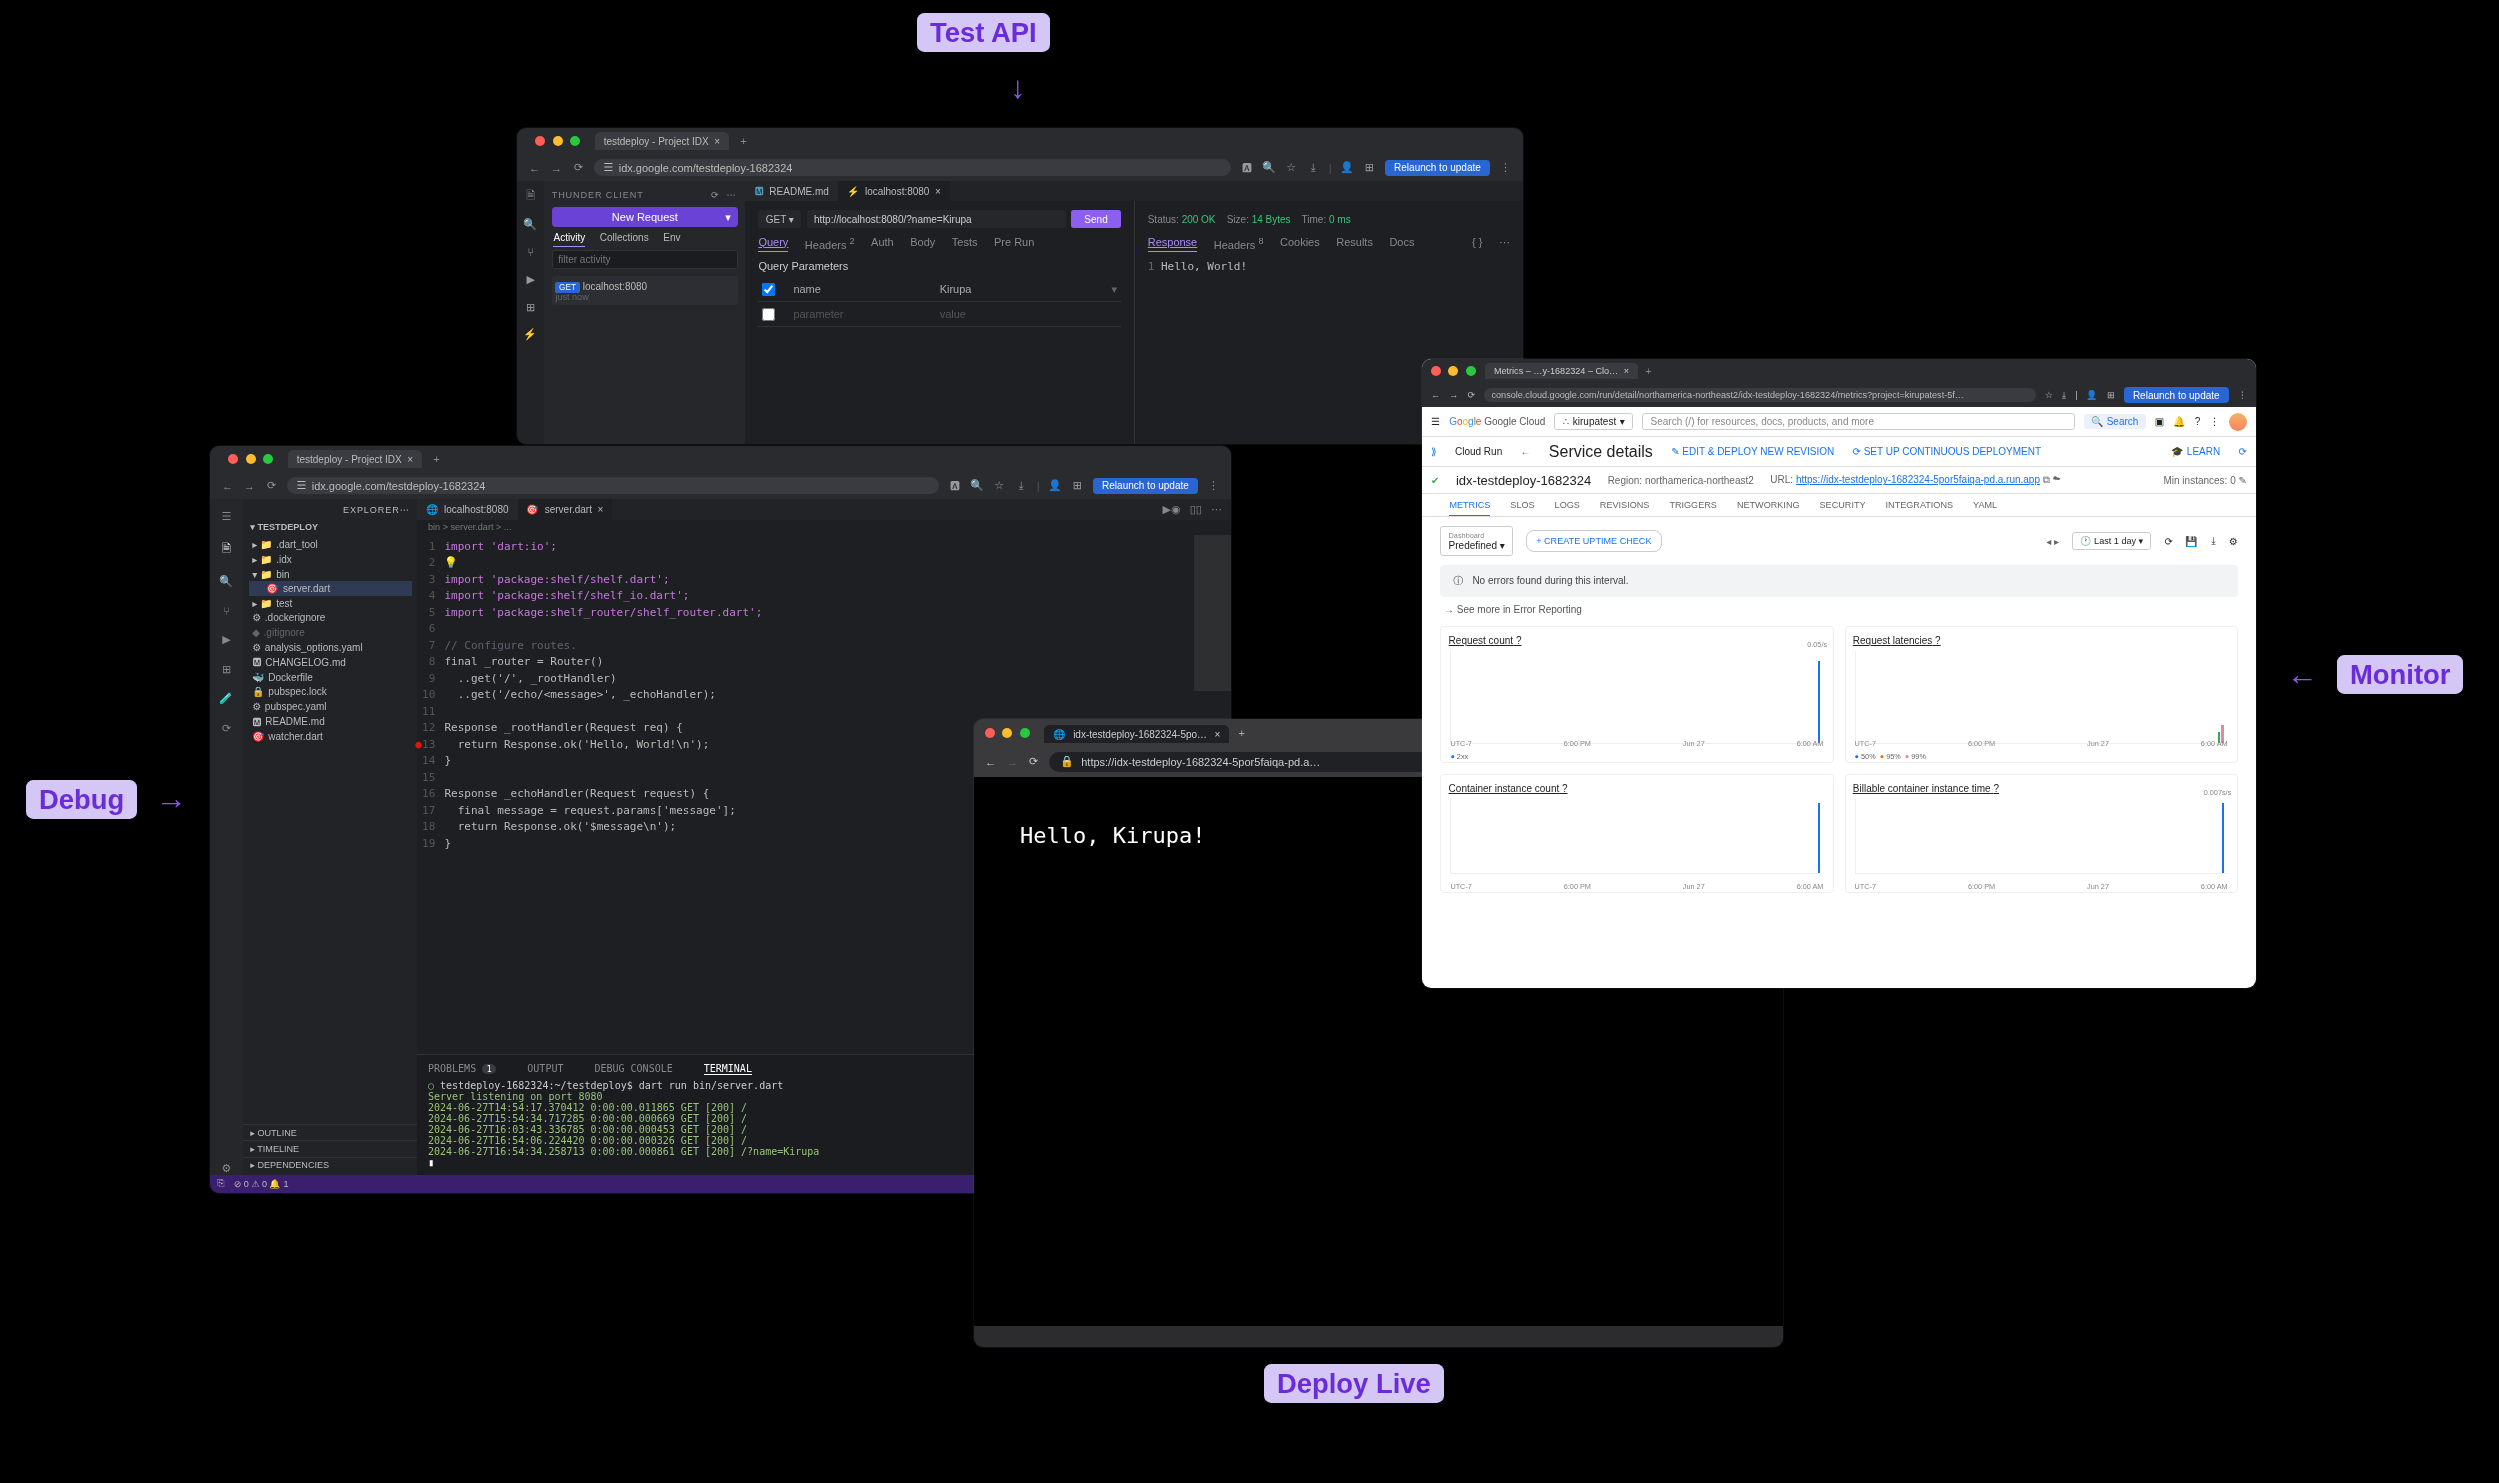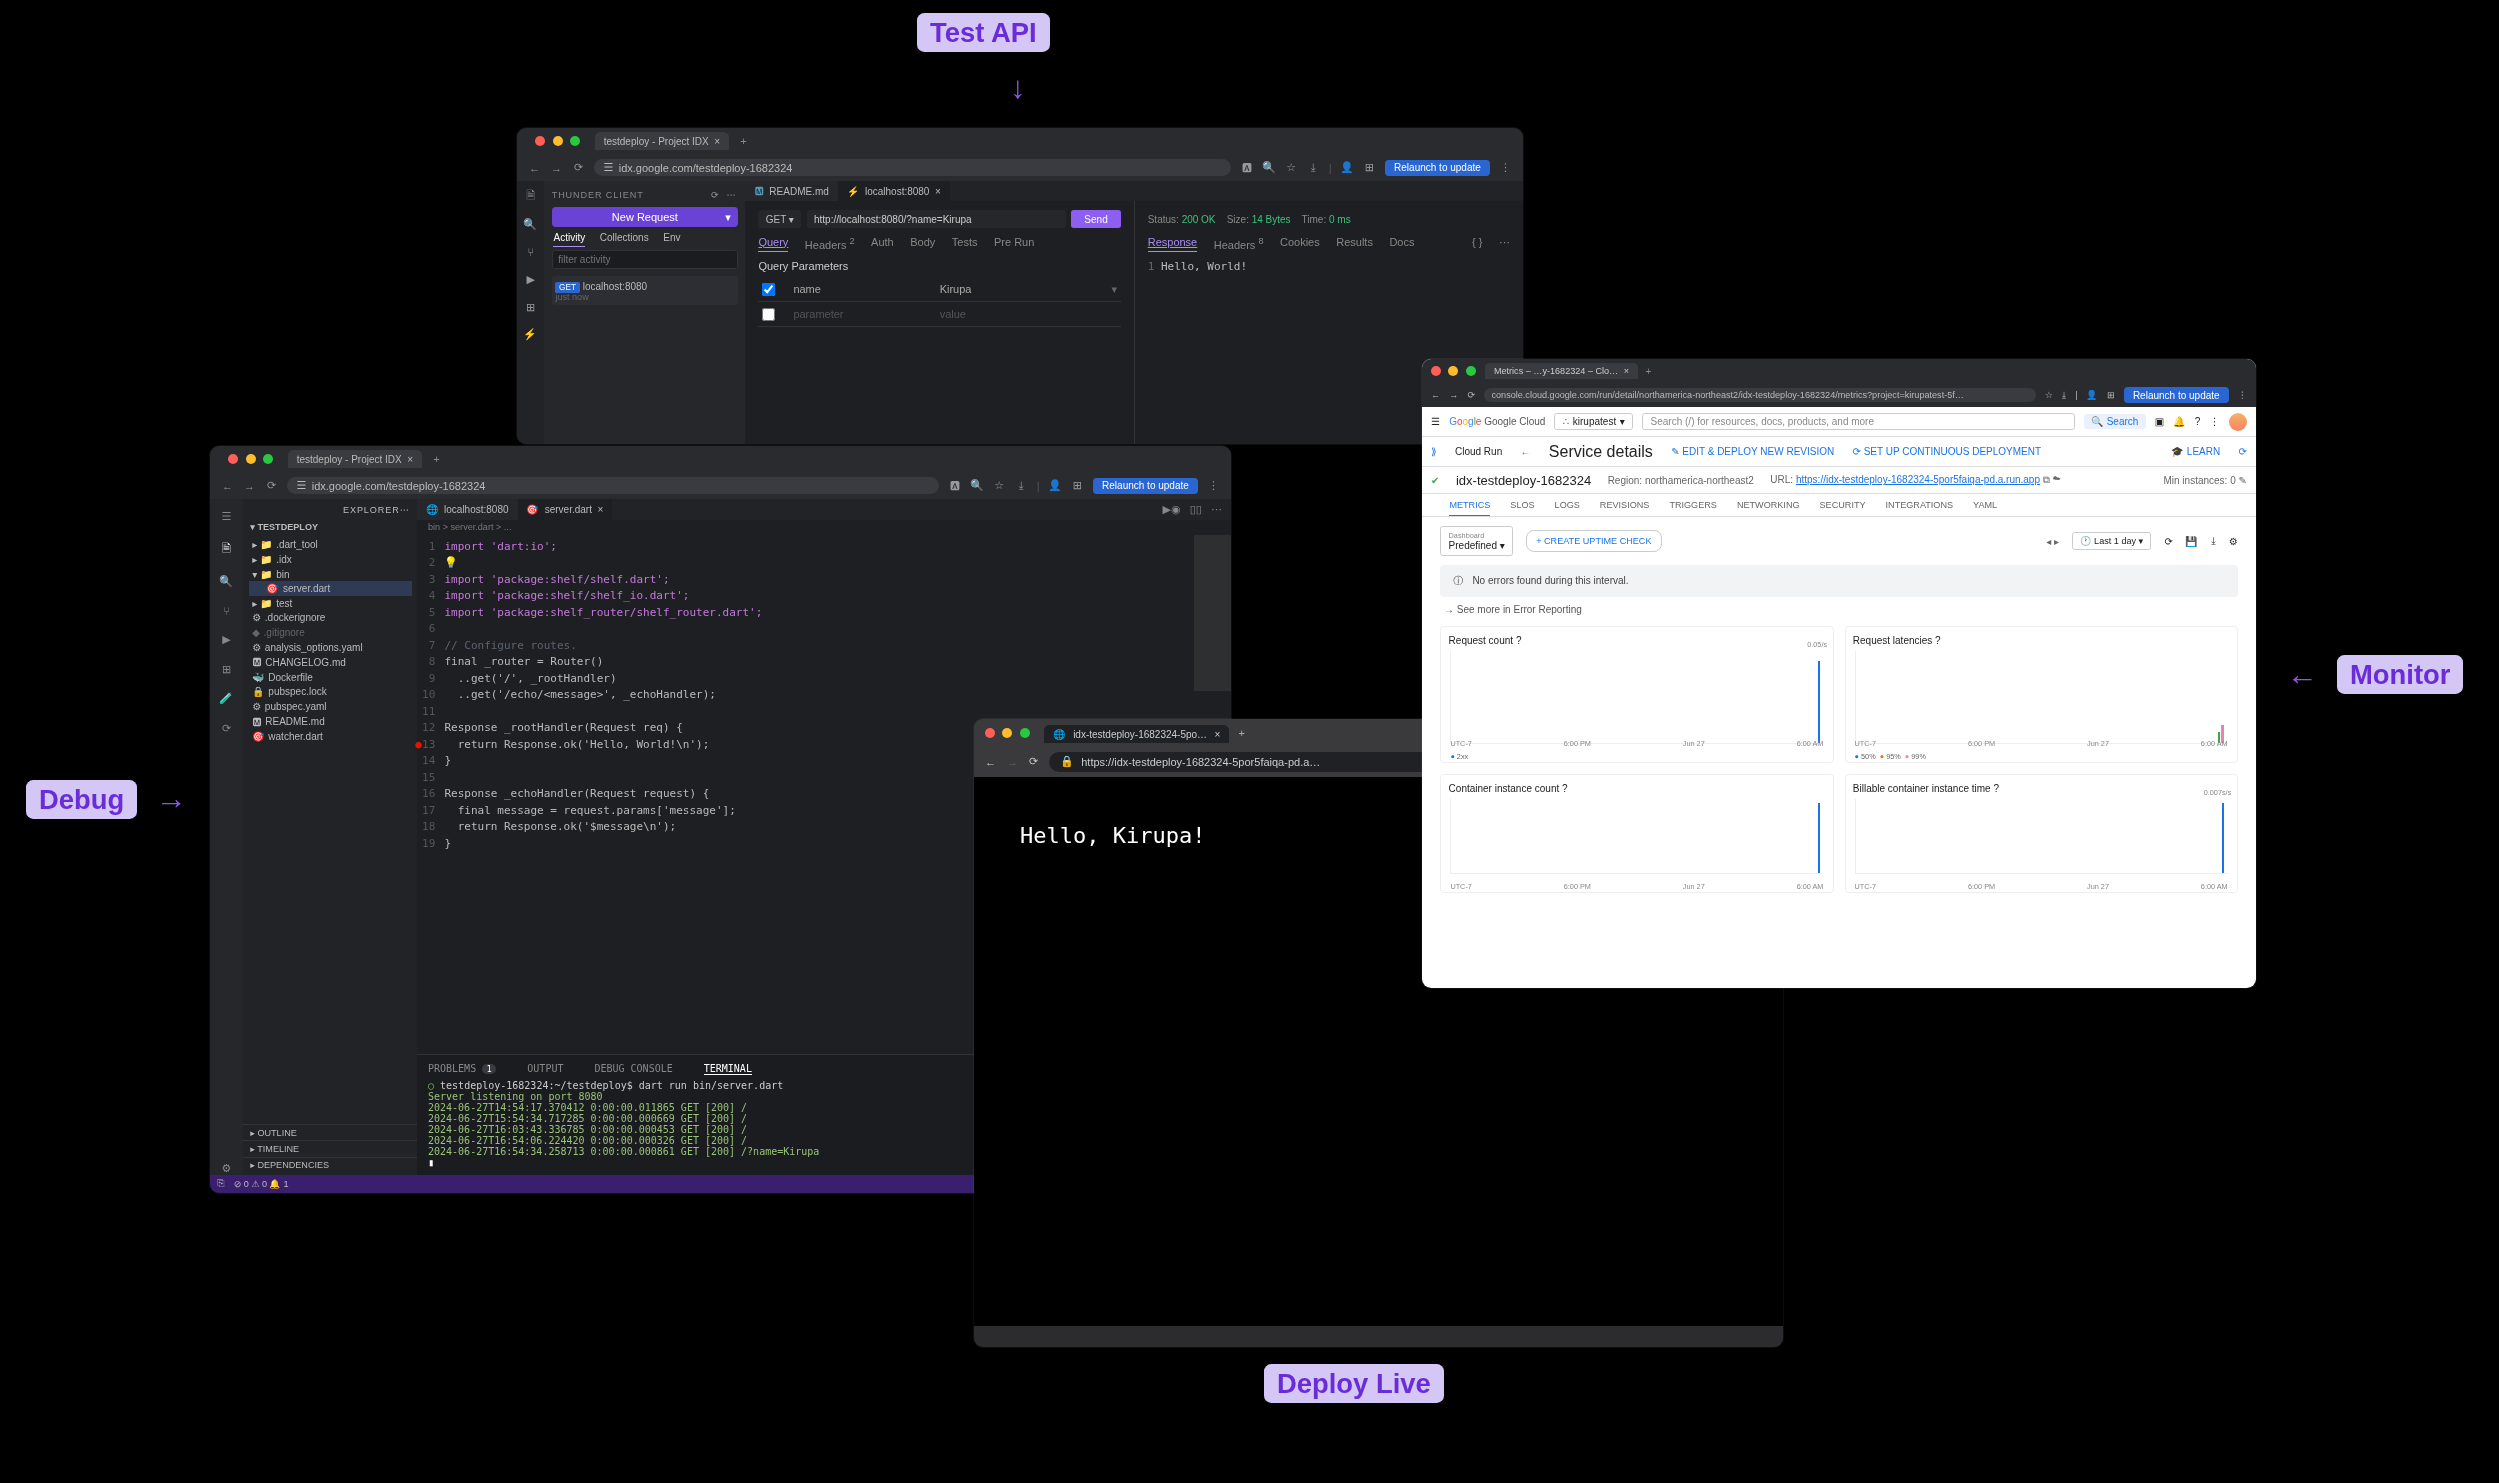--- a/index.html
+++ b/index.html
@@ -64,21 +64,21 @@
   .term .tabs { display:flex; gap:31px; color:#888; margin-bottom:5.5px;}
   
   .browser-simple { background:#2c2c2e; }
   .page { background:#000; color:#fff; font-family:monospace; font-size:22px; padding:46px; height:549px;}
   
   .gcp { background:#fff; color:#222; font-size:10px; }
   .gcp-bar{display:flex;align-items:center;gap:9.1px;padding:5.5px 9.1px;border-bottom:0.9px solid #ddd;}
   .gcp-tabs{display:flex;gap:20px;border-bottom:0.9px solid #ddd;padding:0 27.4px;font-size:9.1px;}
   .gcp-tabs .active{color:#1a73e8;border-bottom:1.8px solid #1a73e8;padding:5.5px 0;}
   .gcp-tabs span{padding:5.5px 0;color:#666;}
-  .chart-box{border:0.9px solid #eee;border-radius:3.7px;padding:7.3px;height:137px;position:relative;}
+  .chart-box{border:0.9px solid #eee;border-radius:3.7px;padding:7.3px;height:137px;position:relative;text-decoration:underline;}
   .chart-area{position:absolute;bottom:18.3px;left:9.1px;right:9.1px;top:24px;border-left:0.9px solid #eee;border-bottom:0.9px solid #eee;}
   .spike{position:absolute;bottom:0;width:1.8px;background:#1a73e8;}
   .mono{font-family:monospace}
 </style>
 </head>
 <body>
 
 <div class="label-chip" style="left:917px;top:13px">Test API</div>
 <div class="arrow" style="left:1010px;top:70px">↓</div>
 

